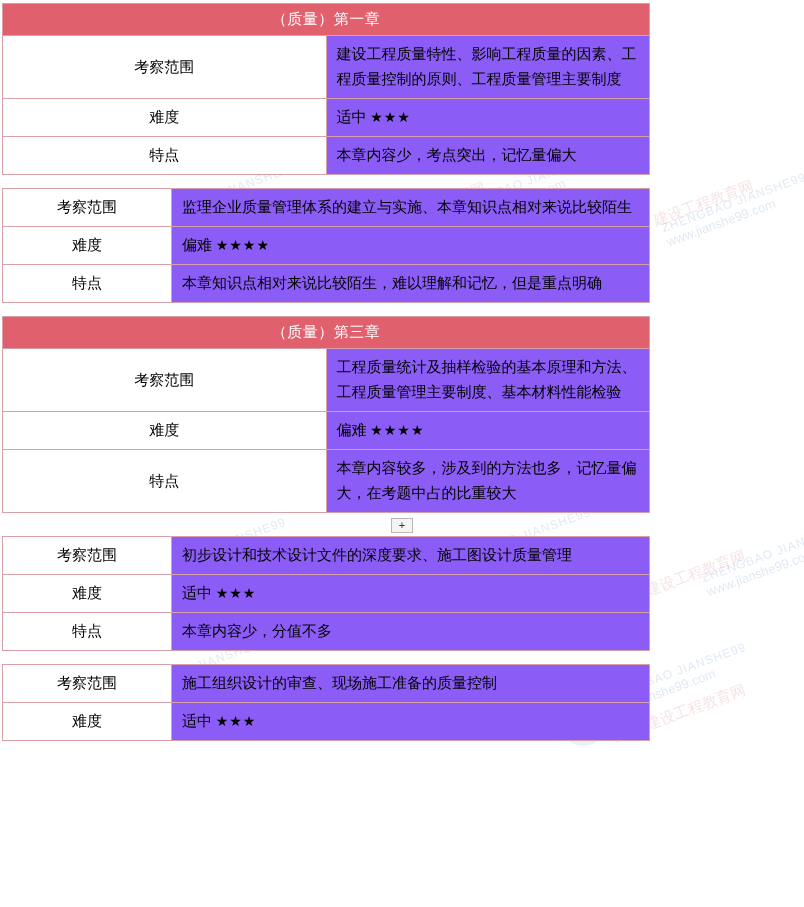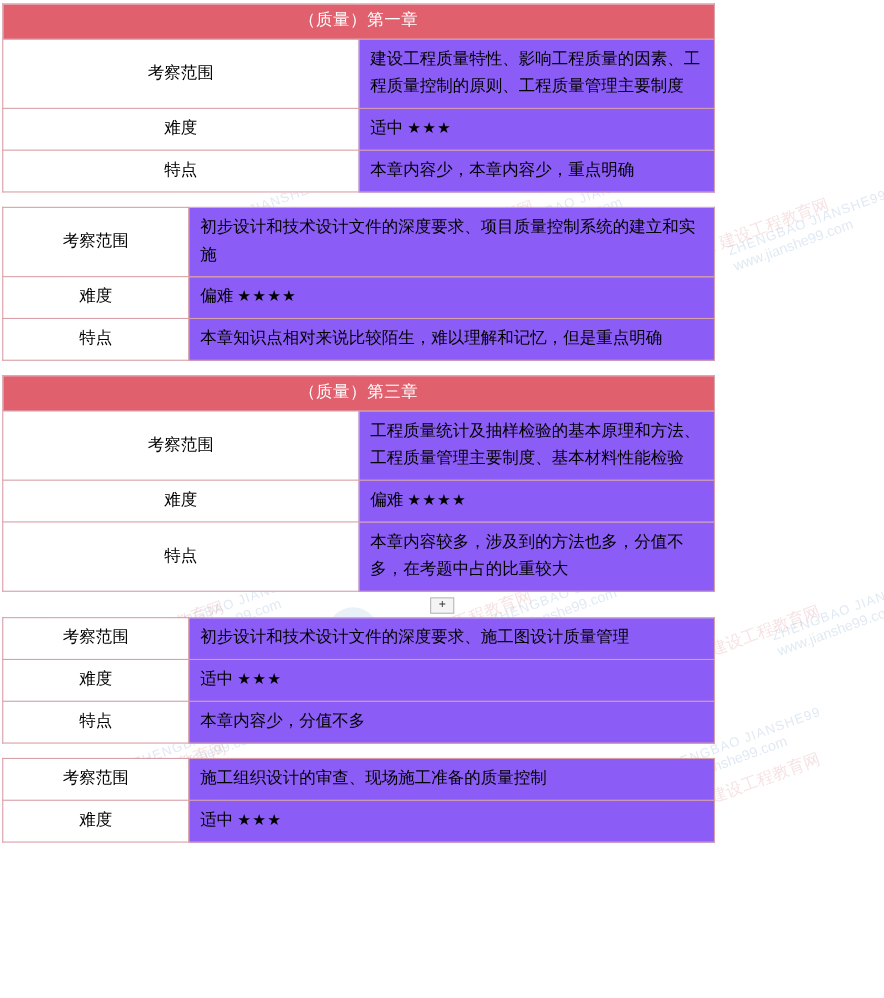--- a/index.html
+++ b/index.html
@@ -197,30 +197,30 @@
     </tr>
     <tr>
       <td class="label">难度</td>
       <td class="value">
         <span>适中</span>
         <span class="stars">★★★</span>
       </td>
     </tr>
     <tr>
       <td class="label">特点</td>
-      <td class="value">本章内容少，本章内容少，重点明确</td>
-    </tr>
-  </tbody>
-    </table>
-
-  <table class="ch">
-    <tbody>
-    <tr>
-      <td class="label">考察范围</td>
-      <td class="value">初步设计和技术设计文件的深度要求、项目质量控制系统的建立和实施</td>
+      <td class="value">本章内容少，考点突出，记忆量偏大</td>
+    </tr>
+  </tbody>
+    </table>
+
+  <table class="ch">
+    <tbody>
+    <tr>
+      <td class="label">考察范围</td>
+      <td class="value">监理企业质量管理体系的建立与实施、本章知识点相对来说比较陌生</td>
     </tr>
     <tr>
       <td class="label">难度</td>
       <td class="value">
         <span>偏难</span>
         <span class="stars">★★★★</span>
       </td>
     </tr>
     <tr>
       <td class="label">特点</td>
@@ -240,21 +240,21 @@
     </tr>
     <tr>
       <td class="label">难度</td>
       <td class="value">
         <span>偏难</span>
         <span class="stars">★★★★</span>
       </td>
     </tr>
     <tr>
       <td class="label">特点</td>
-      <td class="value">本章内容较多，涉及到的方法也多，分值不多，在考题中占的比重较大</td>
+      <td class="value">本章内容较多，涉及到的方法也多，记忆量偏大，在考题中占的比重较大</td>
     </tr>
   </tbody>
     </table>
 
   <div class="plus-row">
     <span class="plus-btn">+</span>
   </div>
 
   <table class="ch">
     <tbody>

